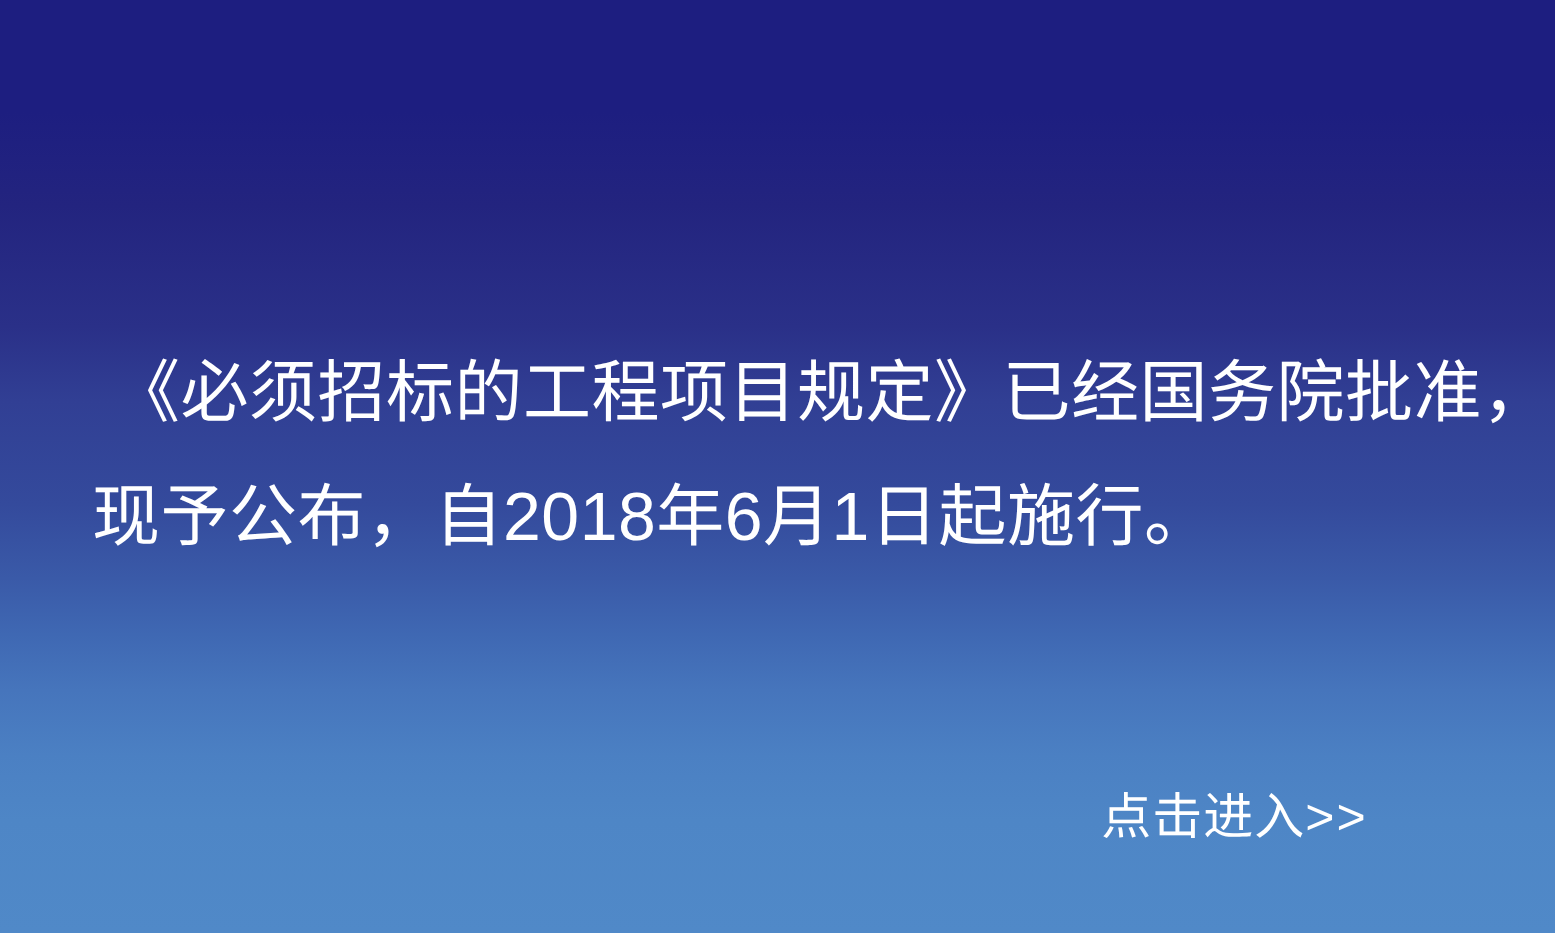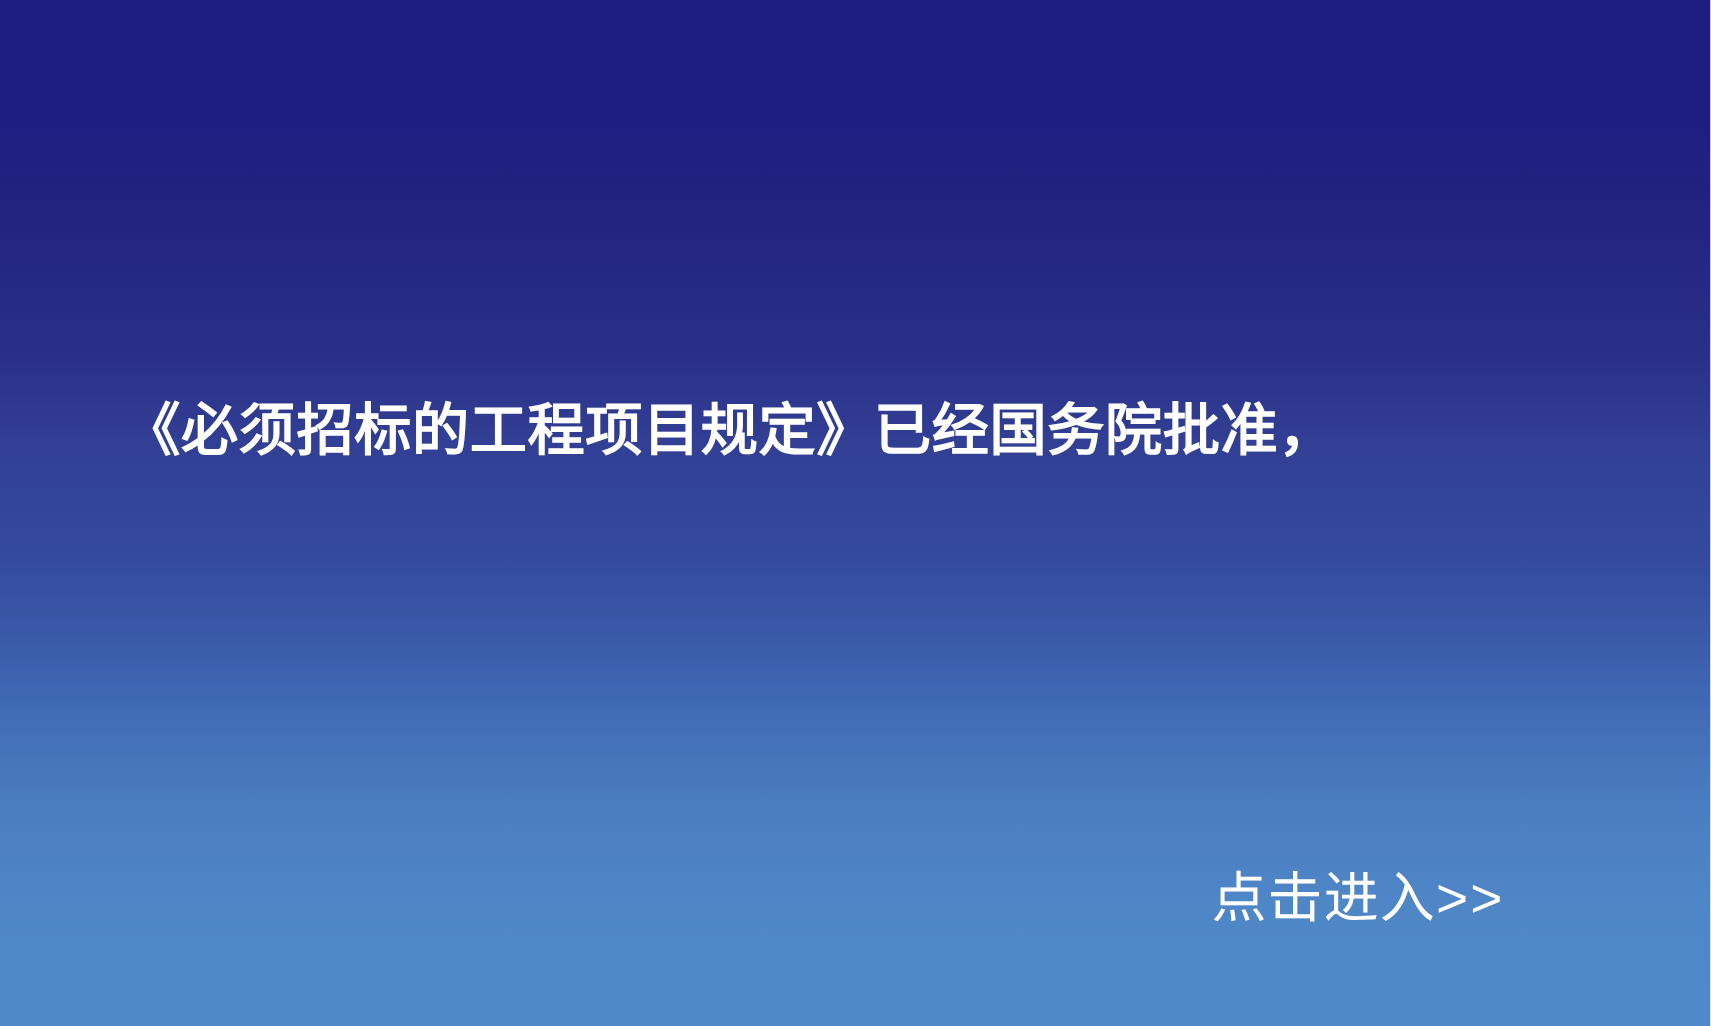--- a/index.html
+++ b/index.html
@@ -40,23 +40,23 @@
     left: 0;
     top: 330px;
     width: 1555px;
     padding: 0;
     color: #ffffff;
   }
 
   .announcement-line {
     display: block;
     white-space: pre;
-    font-size: 52px;
+    font-size: 68px;
     line-height: 124px;
-    font-weight: 700;
+    font-weight: 400;
     letter-spacing: 0.5px;
     color: #ffffff;
     text-rendering: optimizeLegibility;
   }
 
   .line-1 {
     padding-left: 112px;
   }
 
   .line-2 {
@@ -97,20 +97,21 @@
     letter-spacing: 2px;
   }
 </style>
 </head>
 <body>
 
 <div id="banner">
 
   <div class="announcement">
     <span class="announcement-line line-1">《必须招标的工程项目规定》已经国务院批准，</span>
+    <span class="announcement-line line-2">现予公布，自2018年6月1日起施行。</span>
   </div>
 
   <div class="cta-row">
     <a class="cta-link" href="#">
       <span class="cta-label">点击进入</span><span class="cta-arrows">&gt;&gt;</span>
     </a>
   </div>
 
 </div>
 

